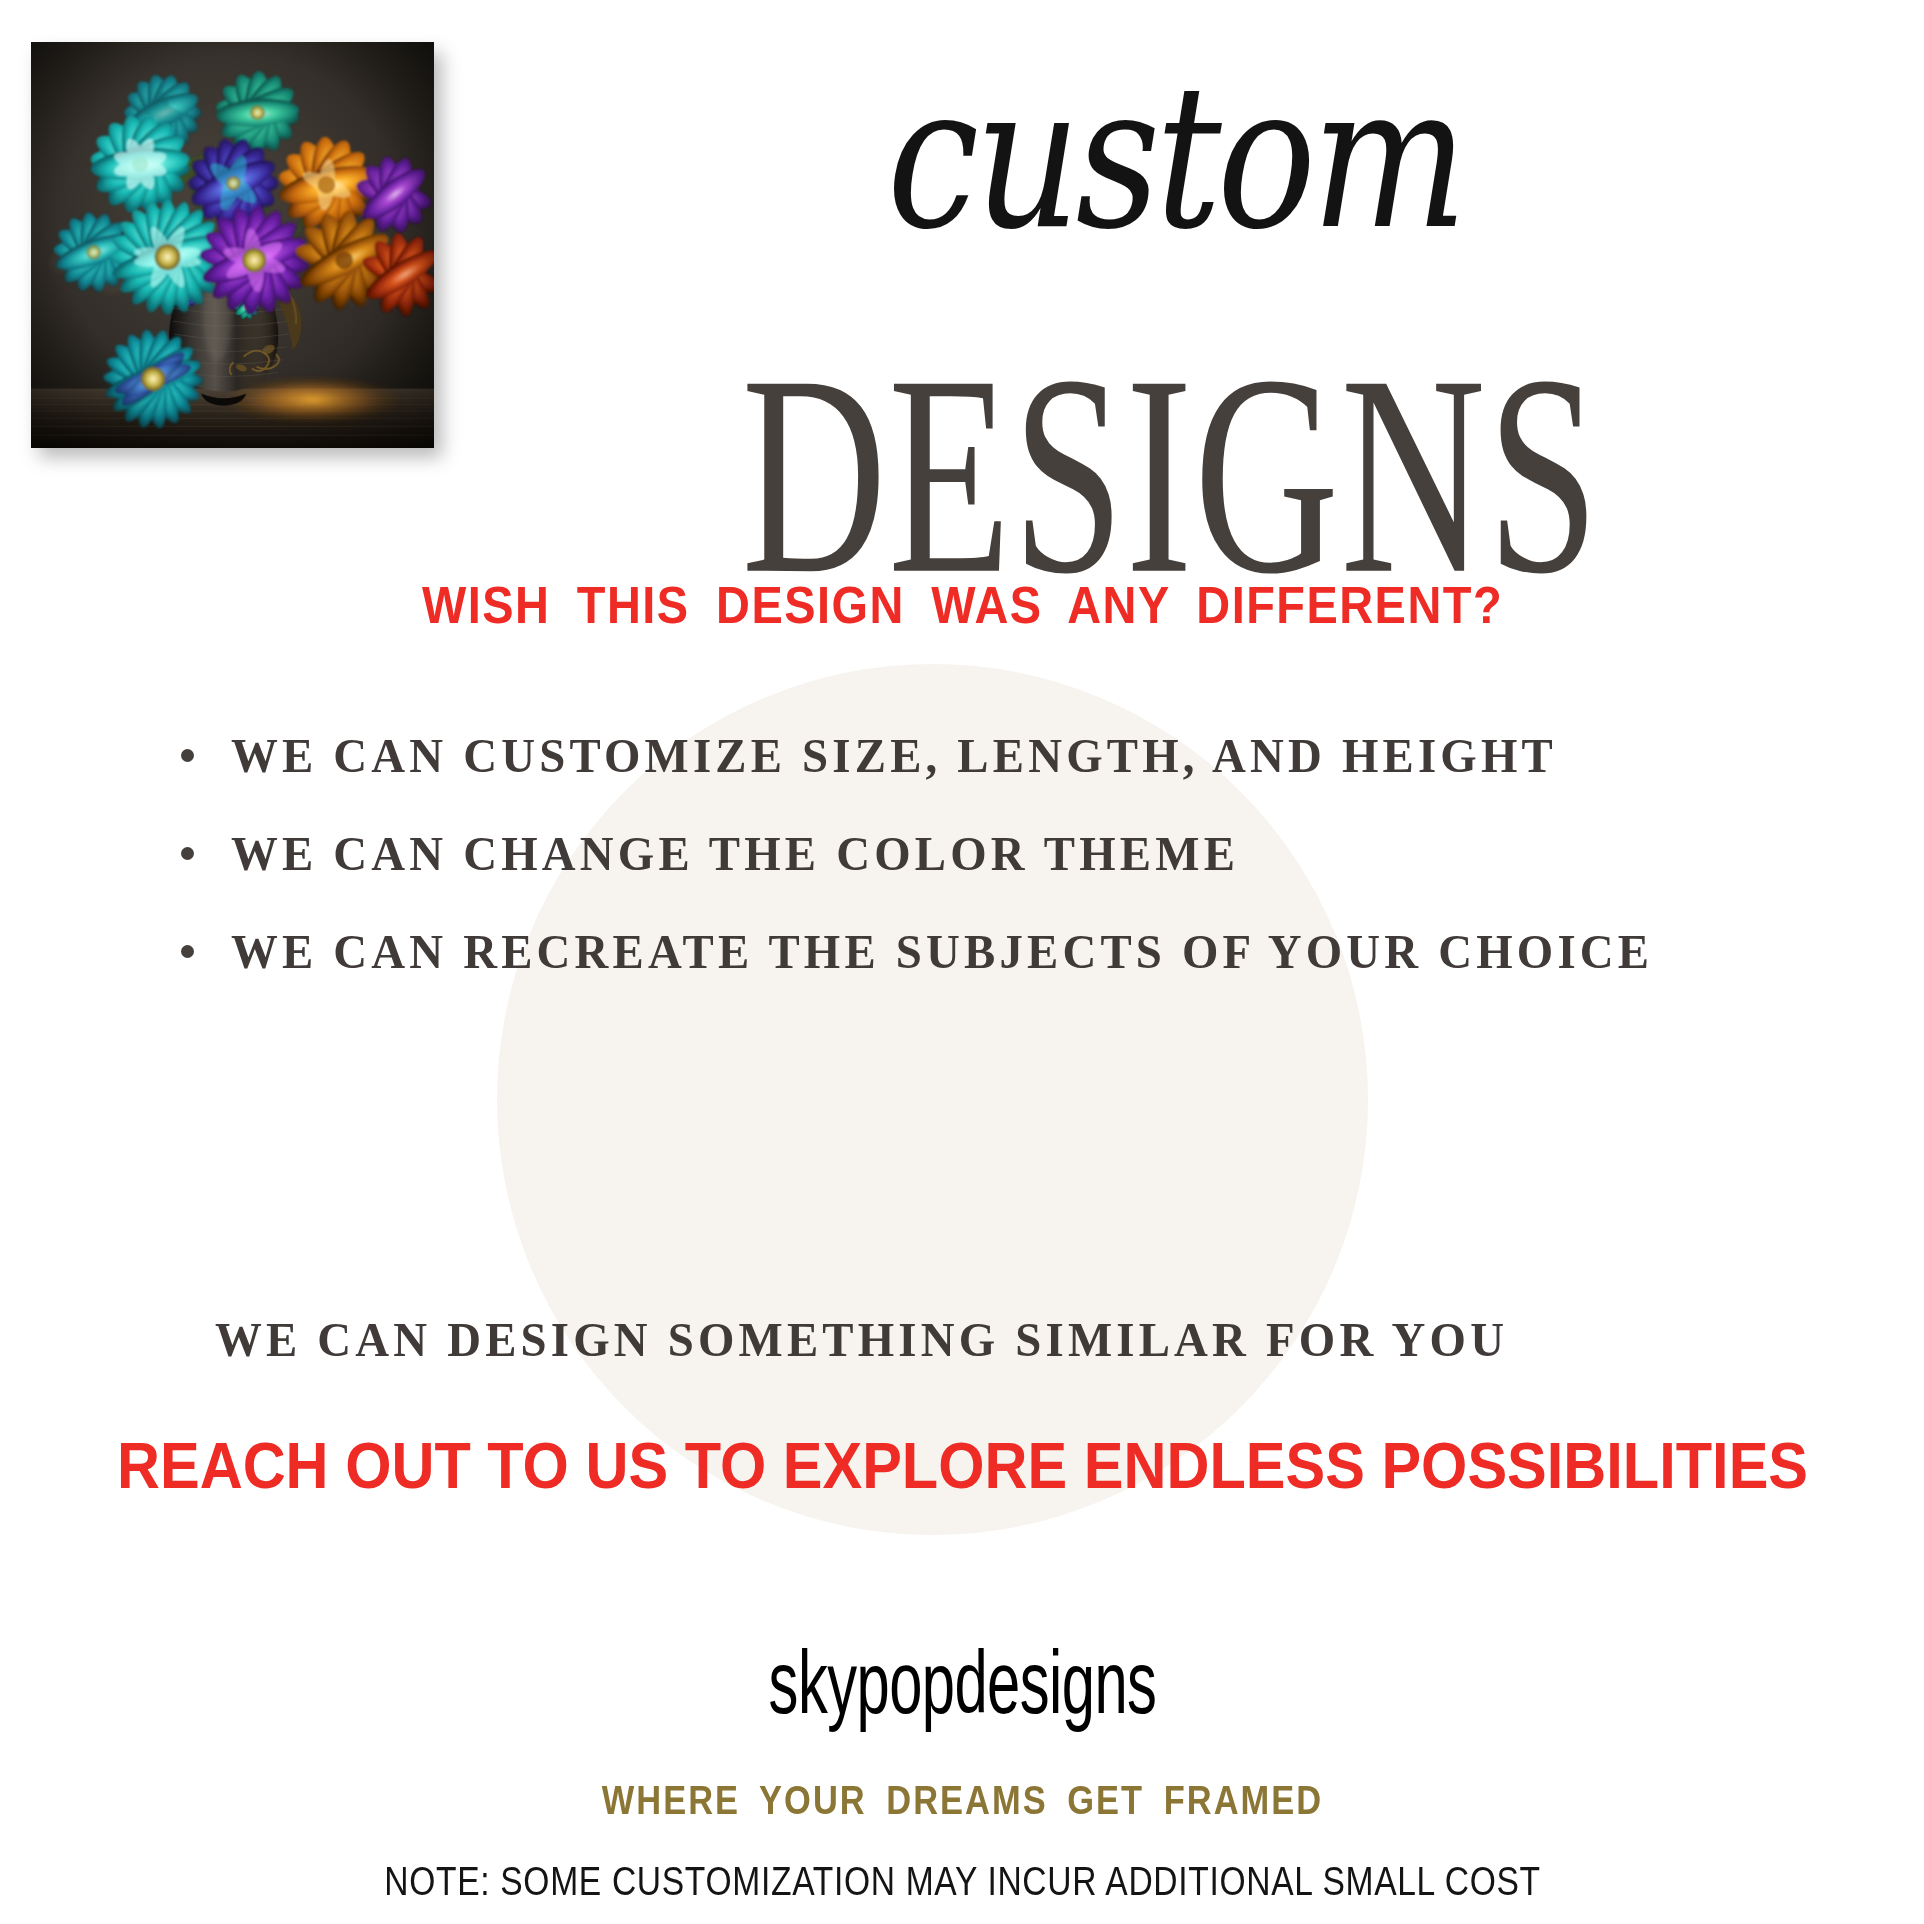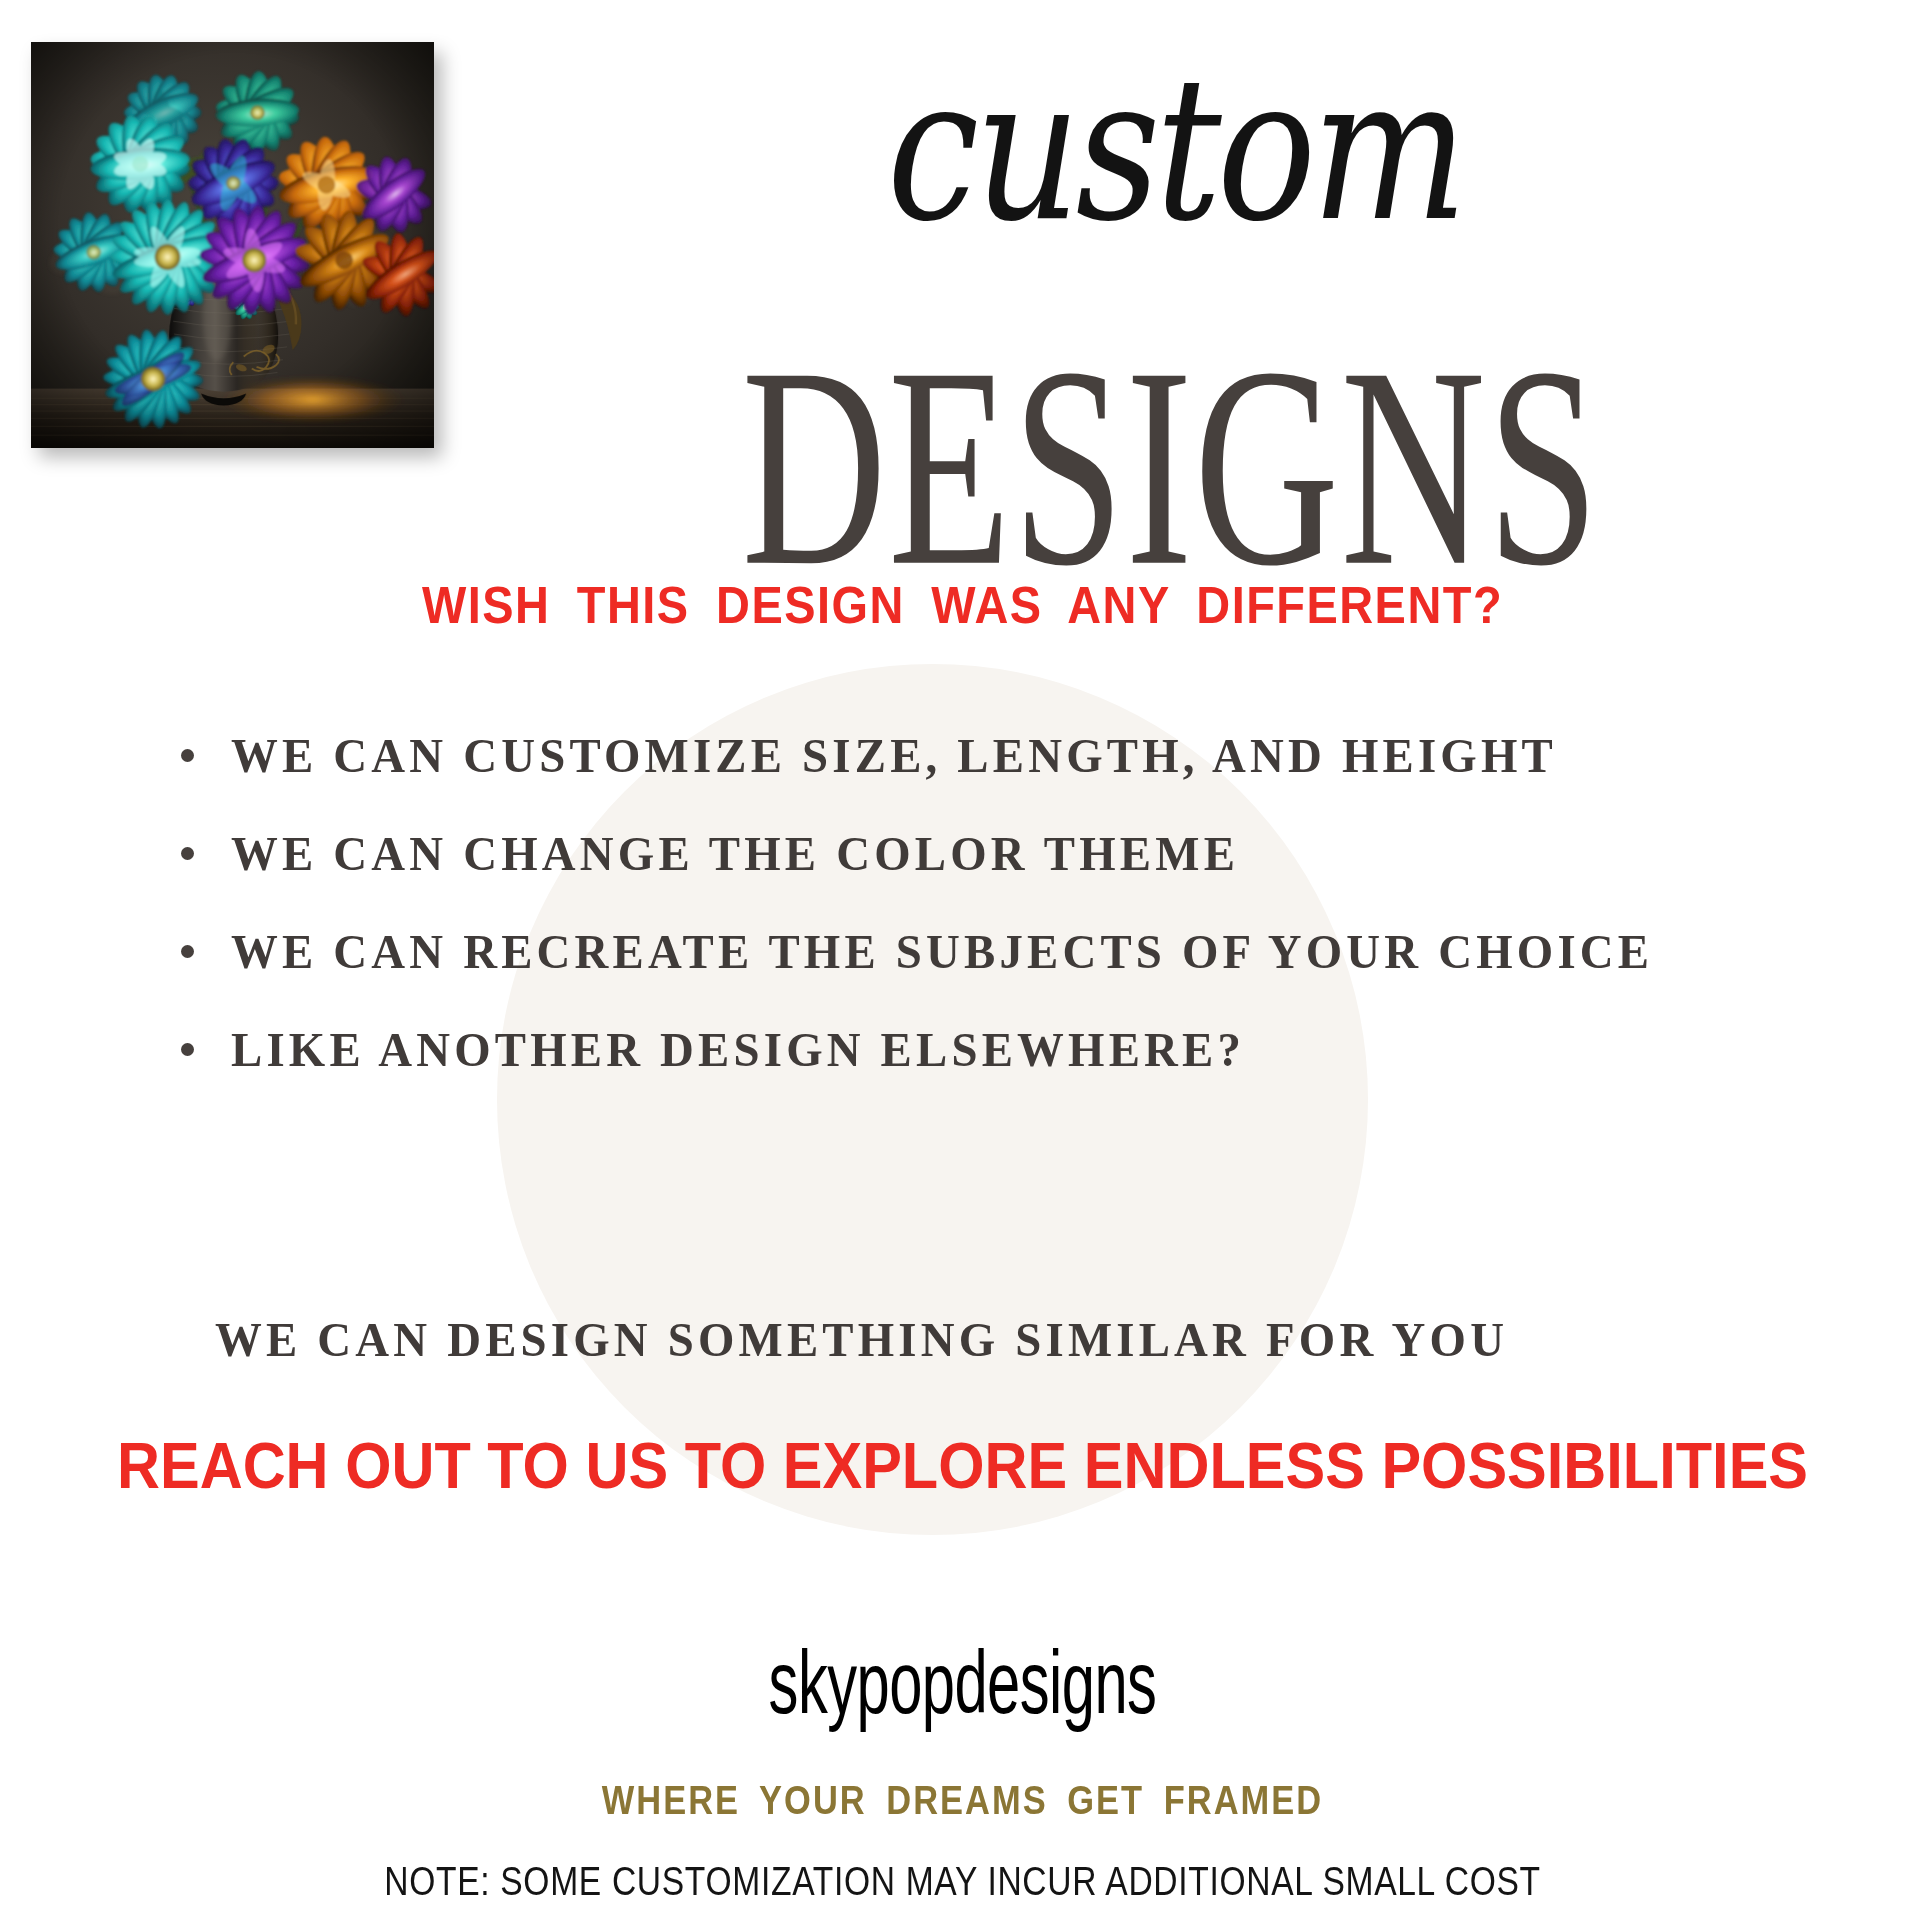--- a/index.html
+++ b/index.html
@@ -39,21 +39,21 @@
     box-shadow: 8px 9.6px 17.6px rgba(0,0,0,0.28);
     z-index: 3;
     background: #2a2724;
   }
   #artwork-thumbnail svg { display: block; width: 100%; height: 100%; }
 
   
   #headline-block {
     position: absolute;
     left: 449px;
-    top: 44px;
+    top: 52px;
     width: 1444px;
     z-index: 4;
     text-align: center;
   }
   #custom-script {
     font-family: "DejaVu Serif", serif;
     font-style: italic;
     font-weight: 400;
     font-size: 168px;
     line-height: 0.95;
@@ -607,24 +607,20 @@
     <span class="benefit-text">WE CAN CUSTOMIZE SIZE, LENGTH, AND HEIGHT</span>
   </li>
   <li class="benefit-item">
     <span class="benefit-bullet"></span>
     <span class="benefit-text">WE CAN CHANGE THE COLOR THEME</span>
   </li>
   <li class="benefit-item">
     <span class="benefit-bullet"></span>
     <span class="benefit-text">WE CAN RECREATE THE SUBJECTS OF YOUR CHOICE</span>
   </li>
-  <li class="benefit-item">
-    <span class="benefit-bullet"></span>
-    <span class="benefit-text">LIKE ANOTHER DESIGN ELSEWHERE?</span>
-  </li>
 </ul>
 
 <div id="continuation-line">WE CAN DESIGN SOMETHING SIMILAR FOR YOU</div>
 
 <div id="cta-line">REACH OUT TO US TO EXPLORE ENDLESS POSSIBILITIES</div>
 
 <div id="brand-name">skypopdesigns</div>
 <div id="brand-tagline">WHERE YOUR DREAMS GET FRAMED</div>
 <div id="cost-note">NOTE: SOME CUSTOMIZATION MAY INCUR ADDITIONAL SMALL COST</div>
 

